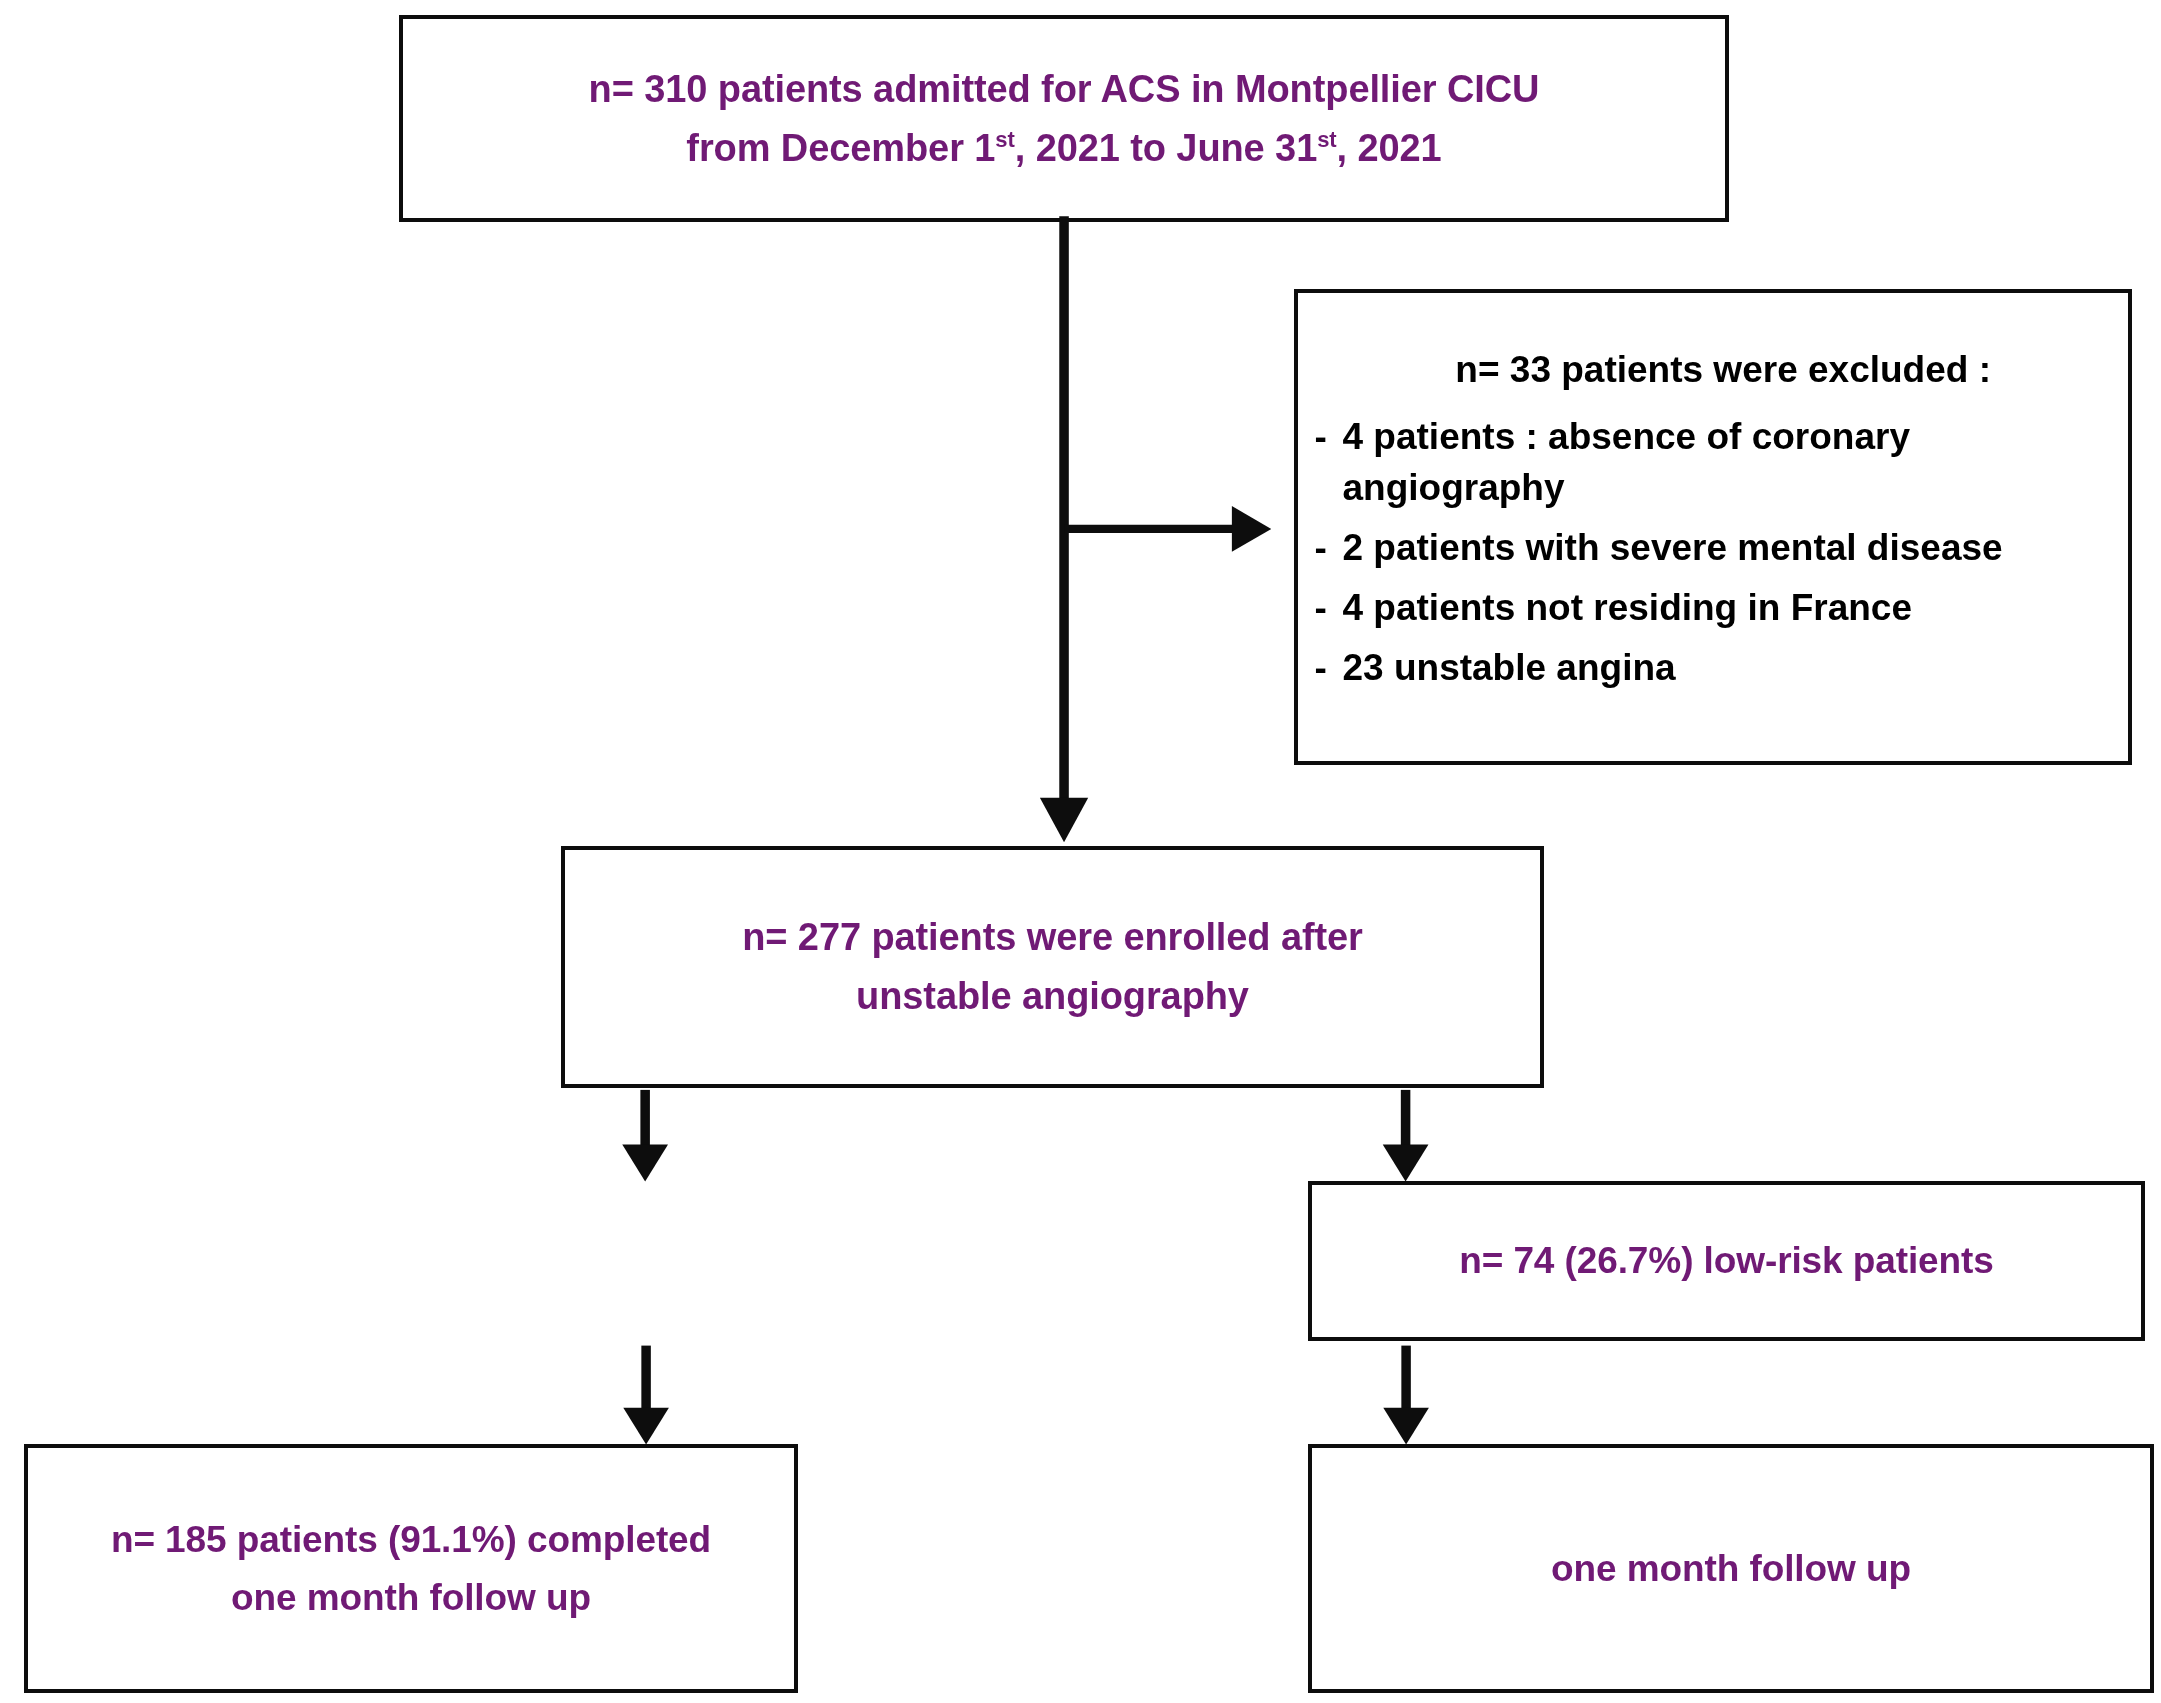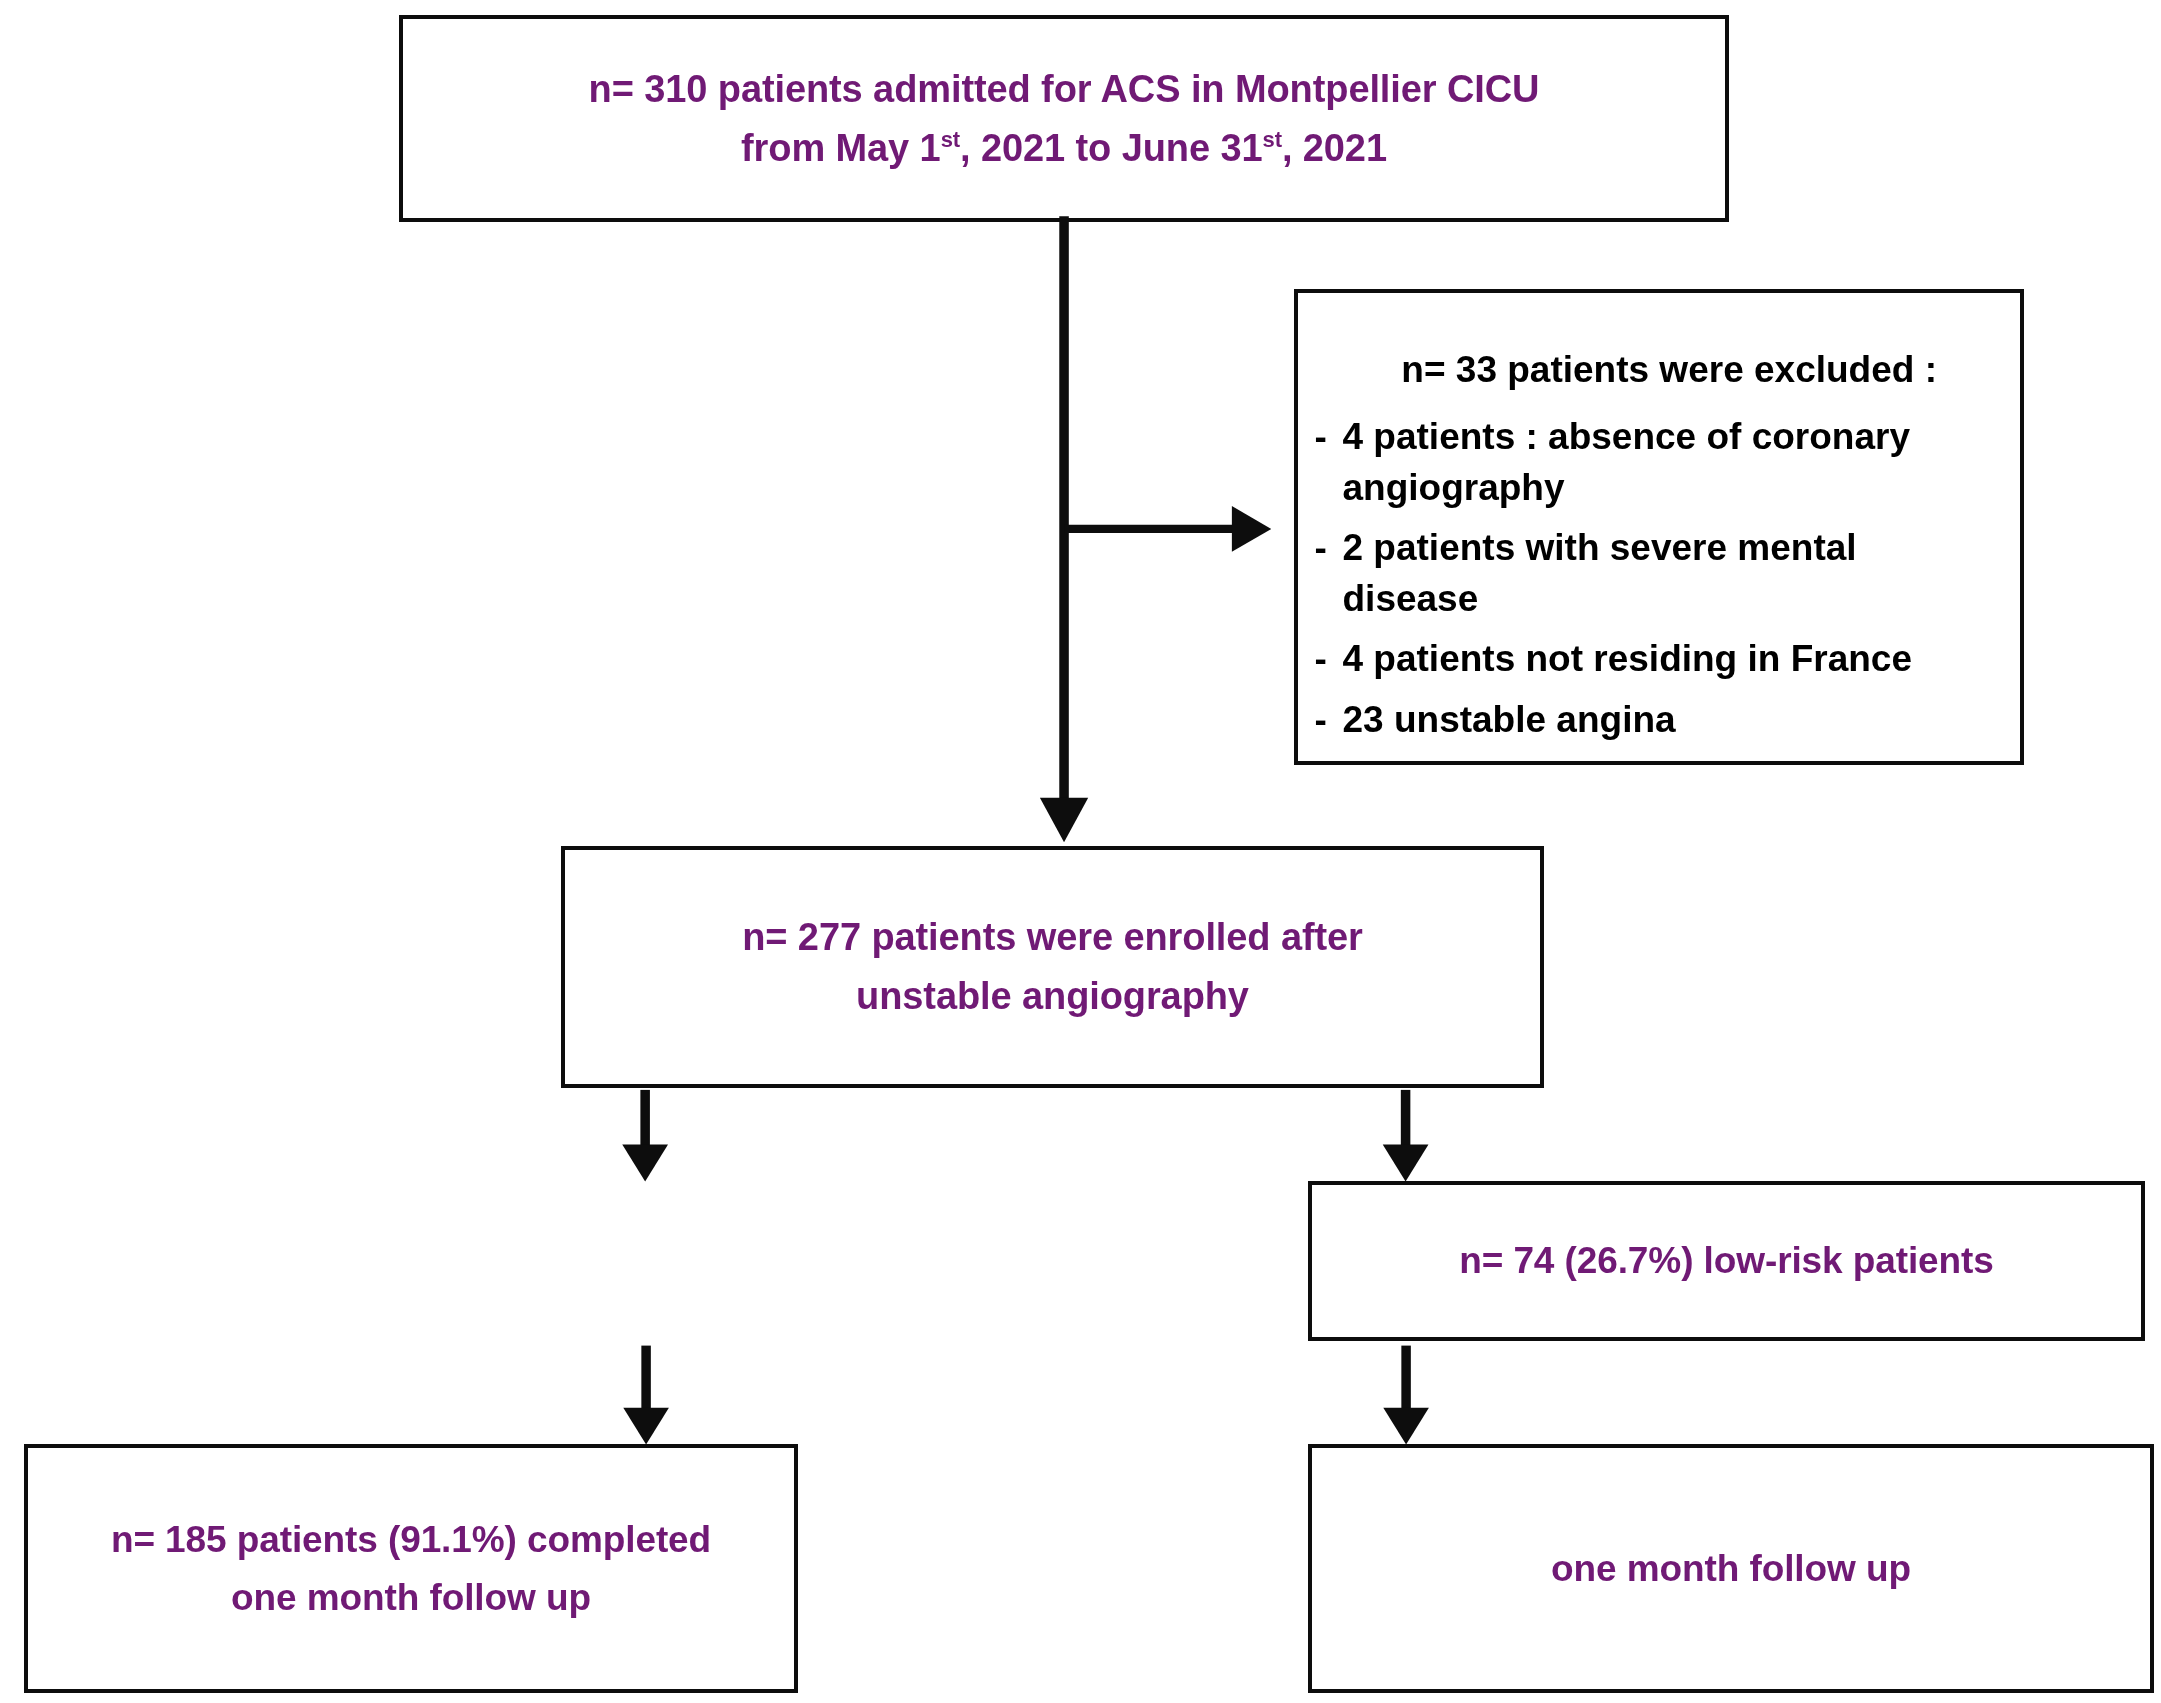--- a/index.html
+++ b/index.html
@@ -38,21 +38,21 @@
     line-height: 0;
   }
 
   
   #node-admitted {
     left: 399px; top: 15.3px; width: 1330px; height: 207px;
   }
   #node-admitted .node-text { font-size: 38px; }
 
   #node-excluded {
-    left: 1294px; top: 289px; width: 730px; height: 476px;
+    left: 1294px; top: 289px; width: 838px; height: 476px;
     align-items: flex-start;
     justify-content: center;
   }
   .excl-body {
     padding: 56px 21.6px 0 16.5px;
     width: 100%;
     box-sizing: border-box;
   }
   .excl-title {
     font-size: 37px;
@@ -119,21 +119,21 @@
   #conn-lr-follow { left: 1370px; top: 1338px; width: 76px;  height: 114px; }
 </style>
 </head>
 <body>
 
 <div id="canvas">
 
   <div class="node" id="node-admitted">
     <div class="node-text">
       <span class="line">n= 310 patients admitted for ACS in Montpellier CICU</span>
-      <span class="line"><span>from May 1</span><sup>st</sup><span>, 2021 to June 31</span><sup>st</sup><span>, 2021</span></span>
+      <span class="line"><span>from December 1</span><sup>st</sup><span>, 2021 to June 31</span><sup>st</sup><span>, 2021</span></span>
     </div>
   </div>
 
   <div class="node" id="node-excluded">
     <div class="excl-body">
       <div class="excl-title">n= 33 patients were excluded :</div>
       <ul class="excl-list">
         <li class="excl-item">
           <span class="excl-dash">-</span>
           <span class="excl-label">4 patients : absence of coronary angiography</span>

